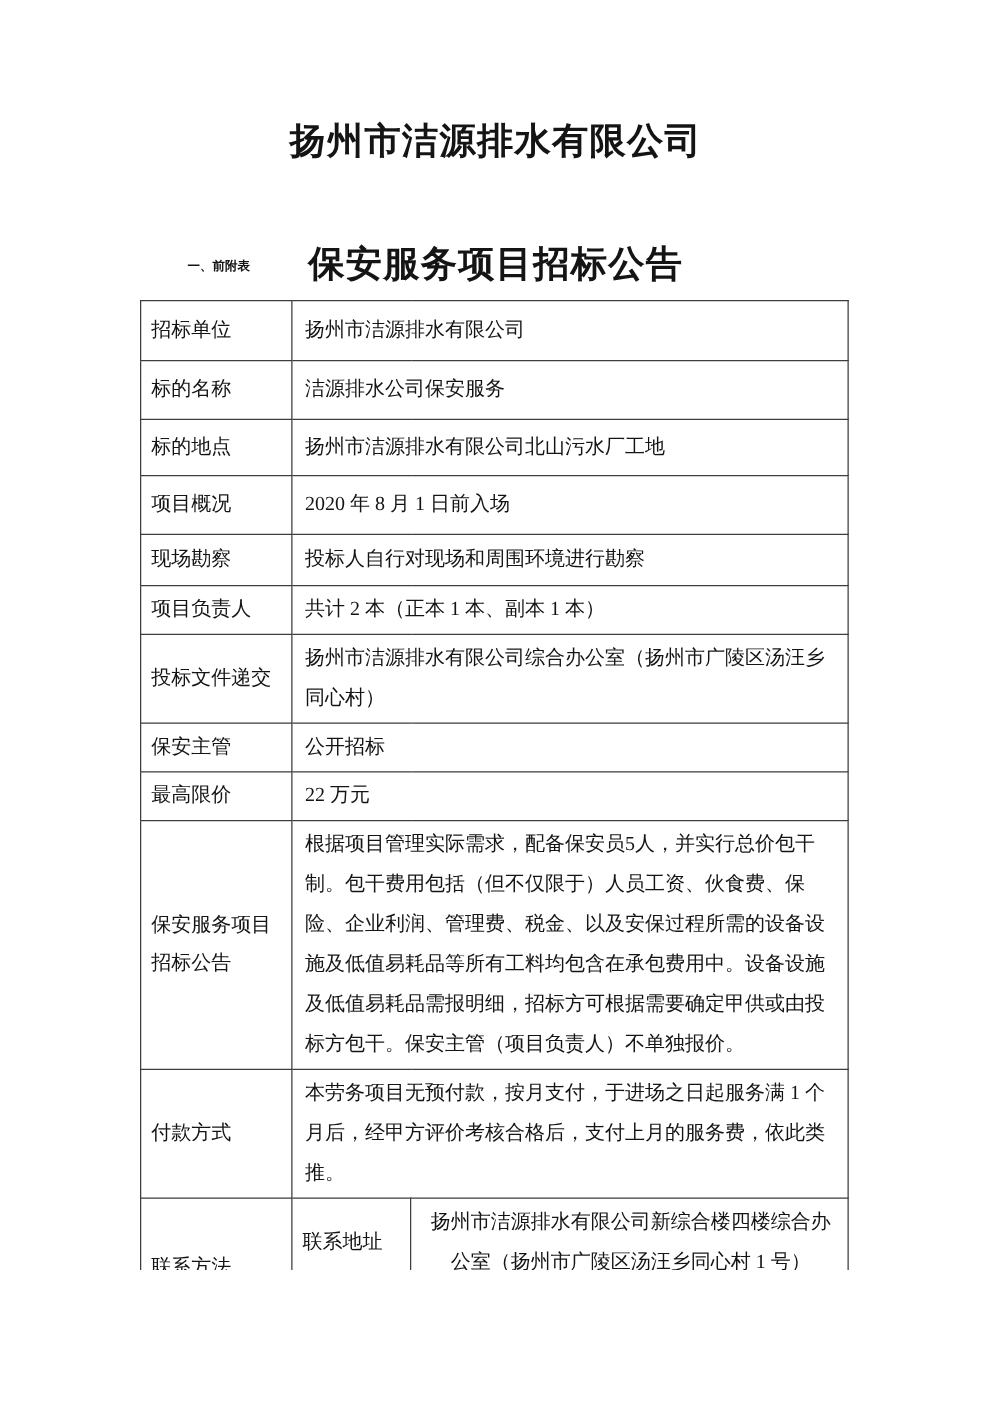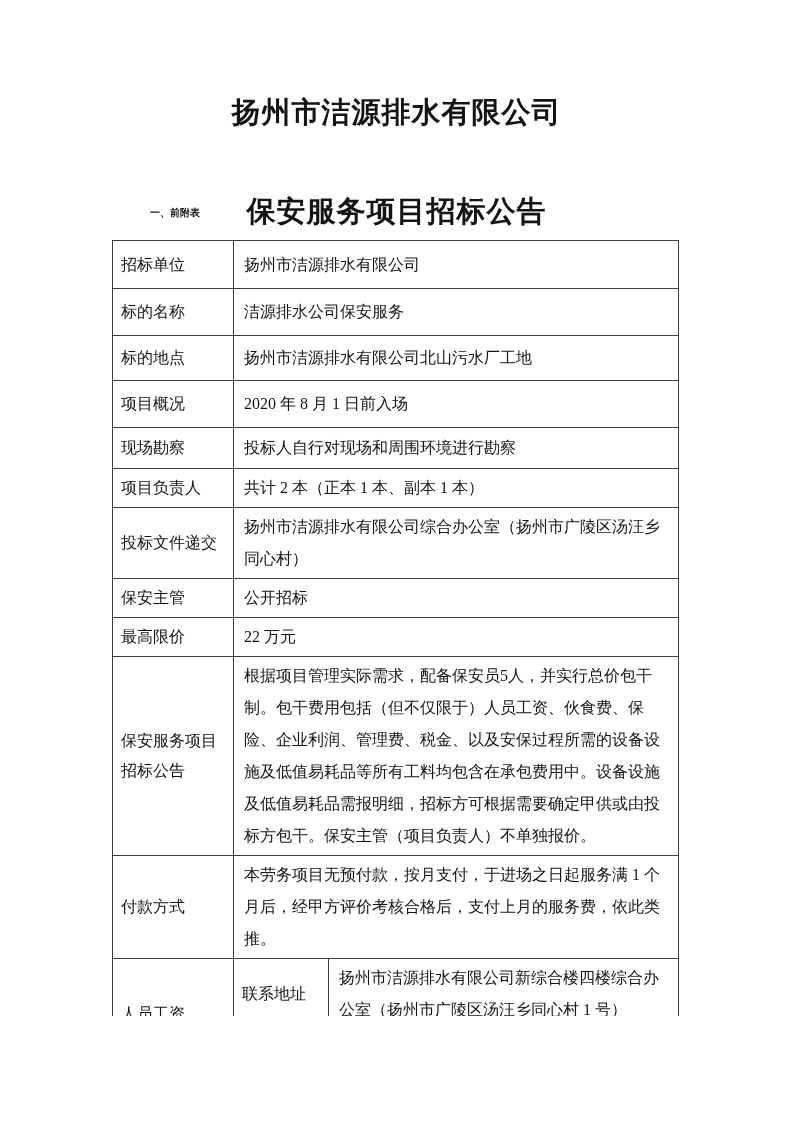--- a/index.html
+++ b/index.html
@@ -55,20 +55,21 @@
     line-height: 32px;
   }
   td.sub-lbl {
     padding: 2px 4px 2px 8px;
     line-height: 30px;
     margin-top: 28px;
   }
   td.sub-val {
     padding: 3px 8px 3px 10px;
     line-height: 32px;
+    text-align: center;
   }
   td.center { text-align: center; padding-left: 4px; margin-left: 33px; }
 </style>
 </head>
 <body>
 
 <div class="page">
 
   <div class="doc-title line1">扬州市洁源排水有限公司</div>
   <div class="doc-title line2">保安服务项目招标公告</div>
@@ -120,21 +121,21 @@
       </tr>
       <tr style="height:192px">
         <td class="lbl">保安服务项目招标公告</td>
         <td class="val" colspan="2">根据项目管理实际需求，配备保安员5人，并实行总价包干制。包干费用包括（但不仅限于）人员工资、伙食费、保险、企业利润、管理费、税金、以及安保过程所需的设备设施及低值易耗品等所有工料均包含在承包费用中。设备设施及低值易耗品需报明细，招标方可根据需要确定甲供或由投标方包干。保安主管（项目负责人）不单独报价。</td>
       </tr>
       <tr style="height:92px">
         <td class="lbl">付款方式</td>
         <td class="val" colspan="2">本劳务项目无预付款，按月支付，于进场之日起服务满 1 个月后，经甲方评价考核合格后，支付上月的服务费，依此类推。</td>
       </tr>
       <tr style="height:62px">
-        <td class="lbl" rowspan="2">人员工资</td>
+        <td class="lbl" rowspan="2">联系方法</td>
         <td class="sub-lbl">联系地址</td>
         <td class="sub-val">扬州市洁源排水有限公司新综合楼四楼综合办公室（扬州市广陵区汤汪乡同心村 1 号）</td>
       </tr>
       <tr style="height:35px">
         <td class="sub-lbl">联系人</td>
         <td class="sub-val center">何杰</td>
       </tr>
     </tbody>
   </table>
 

